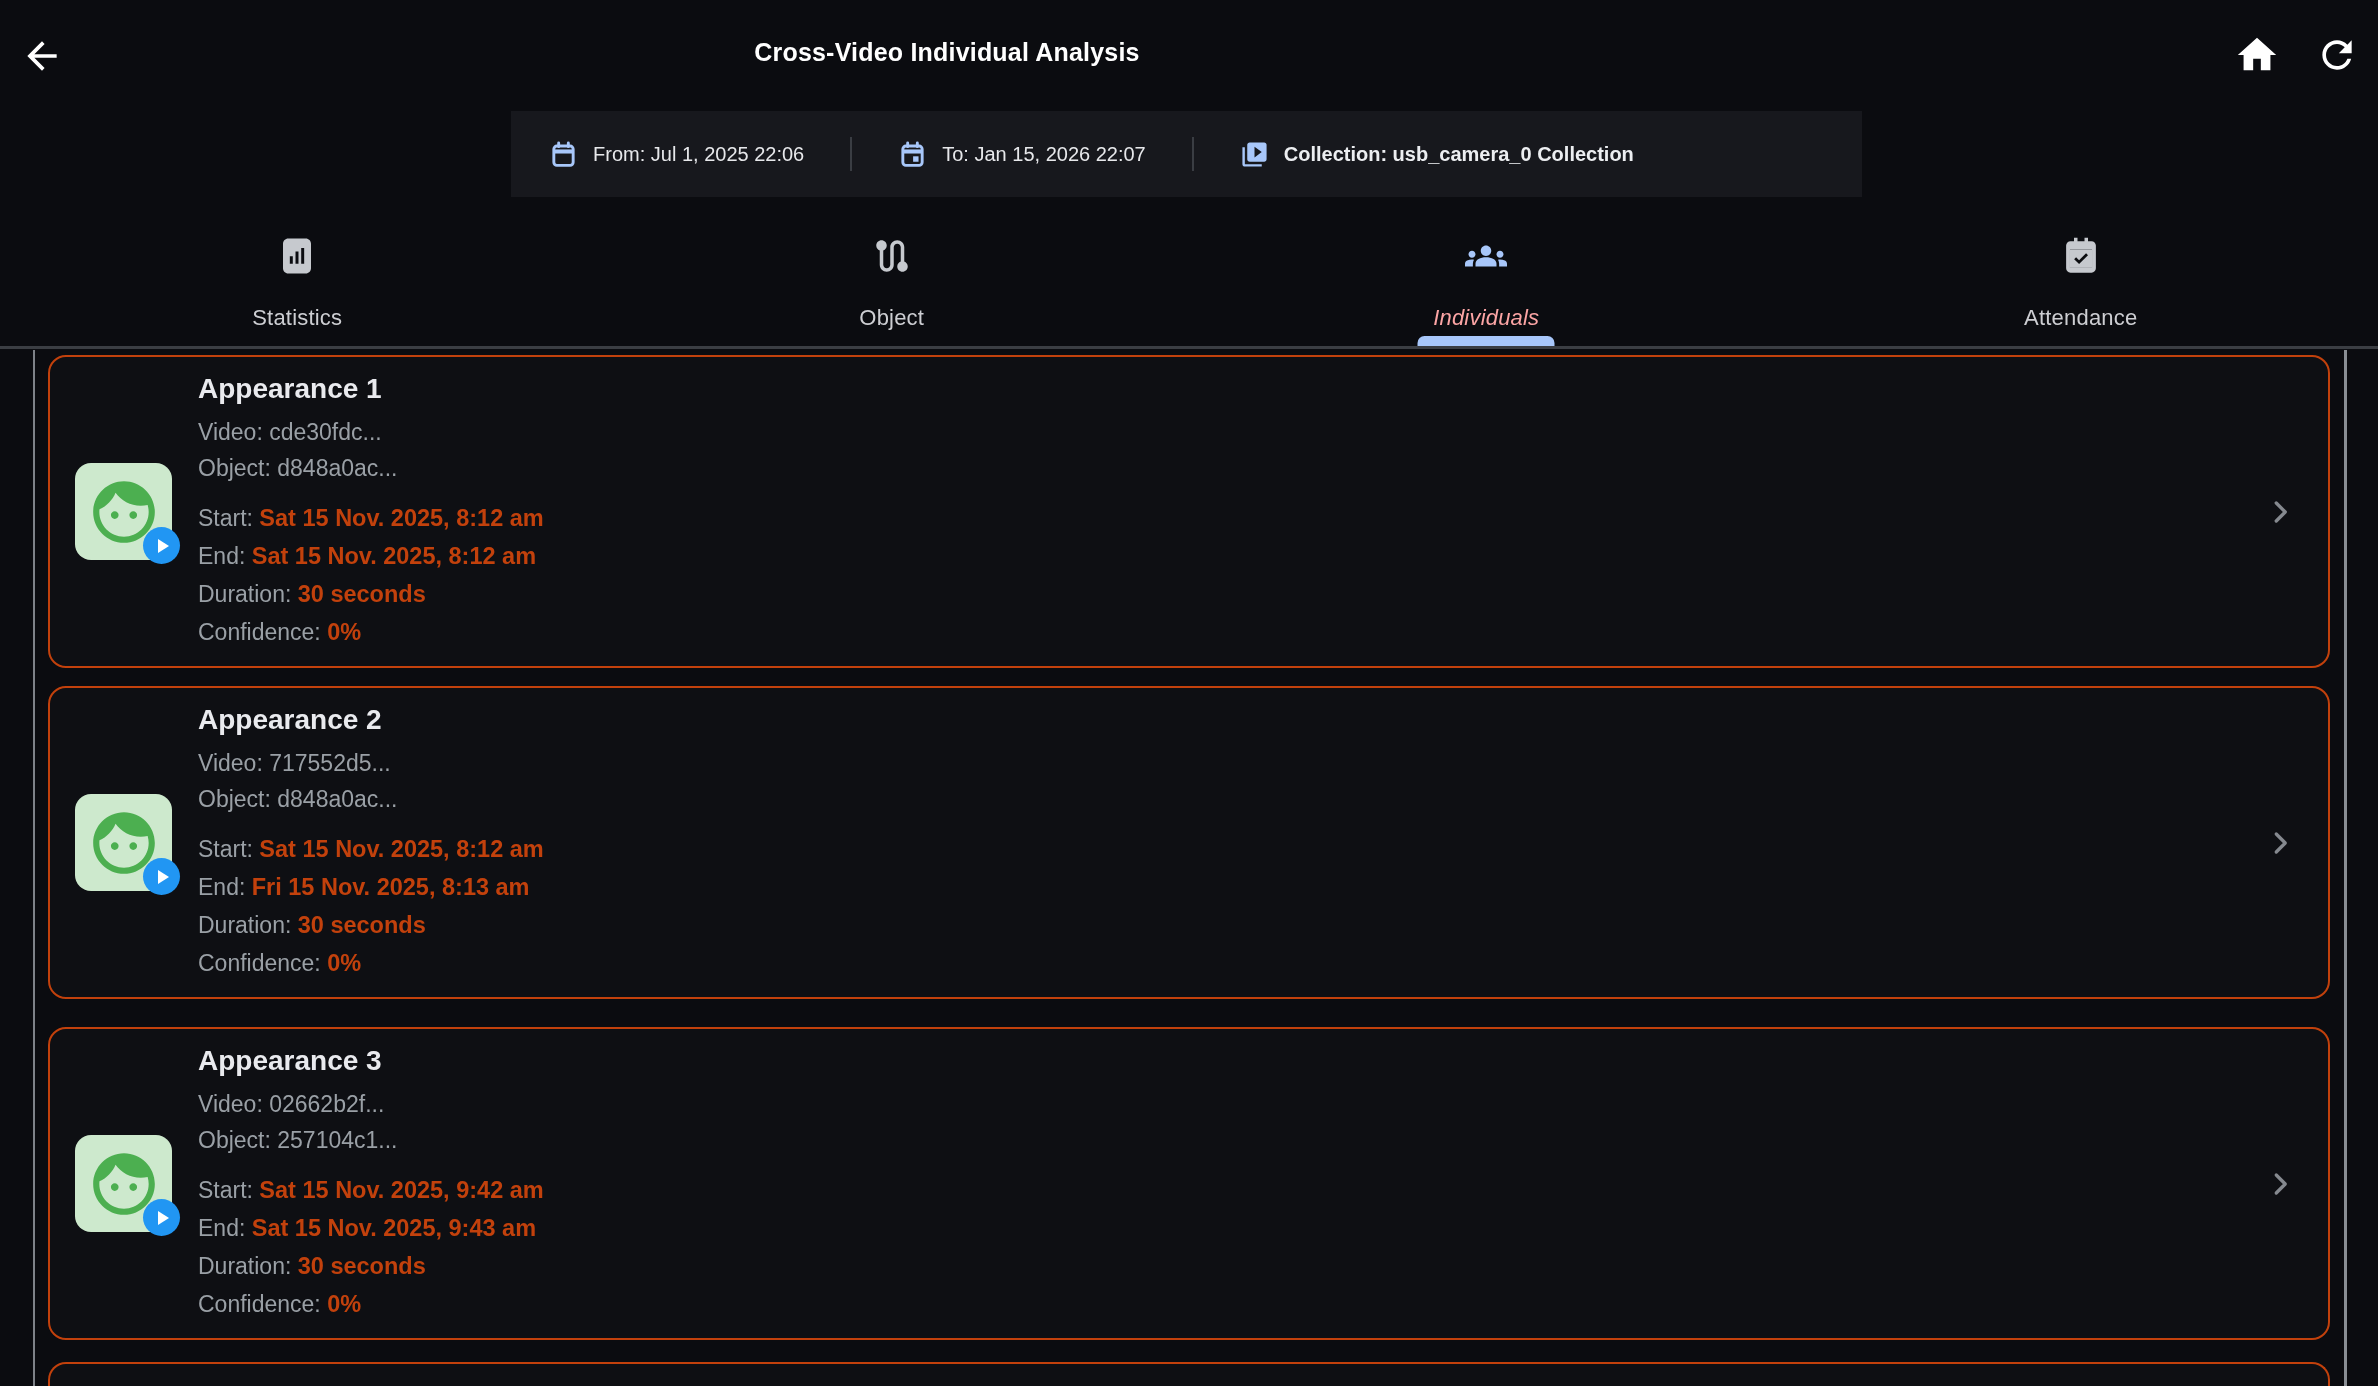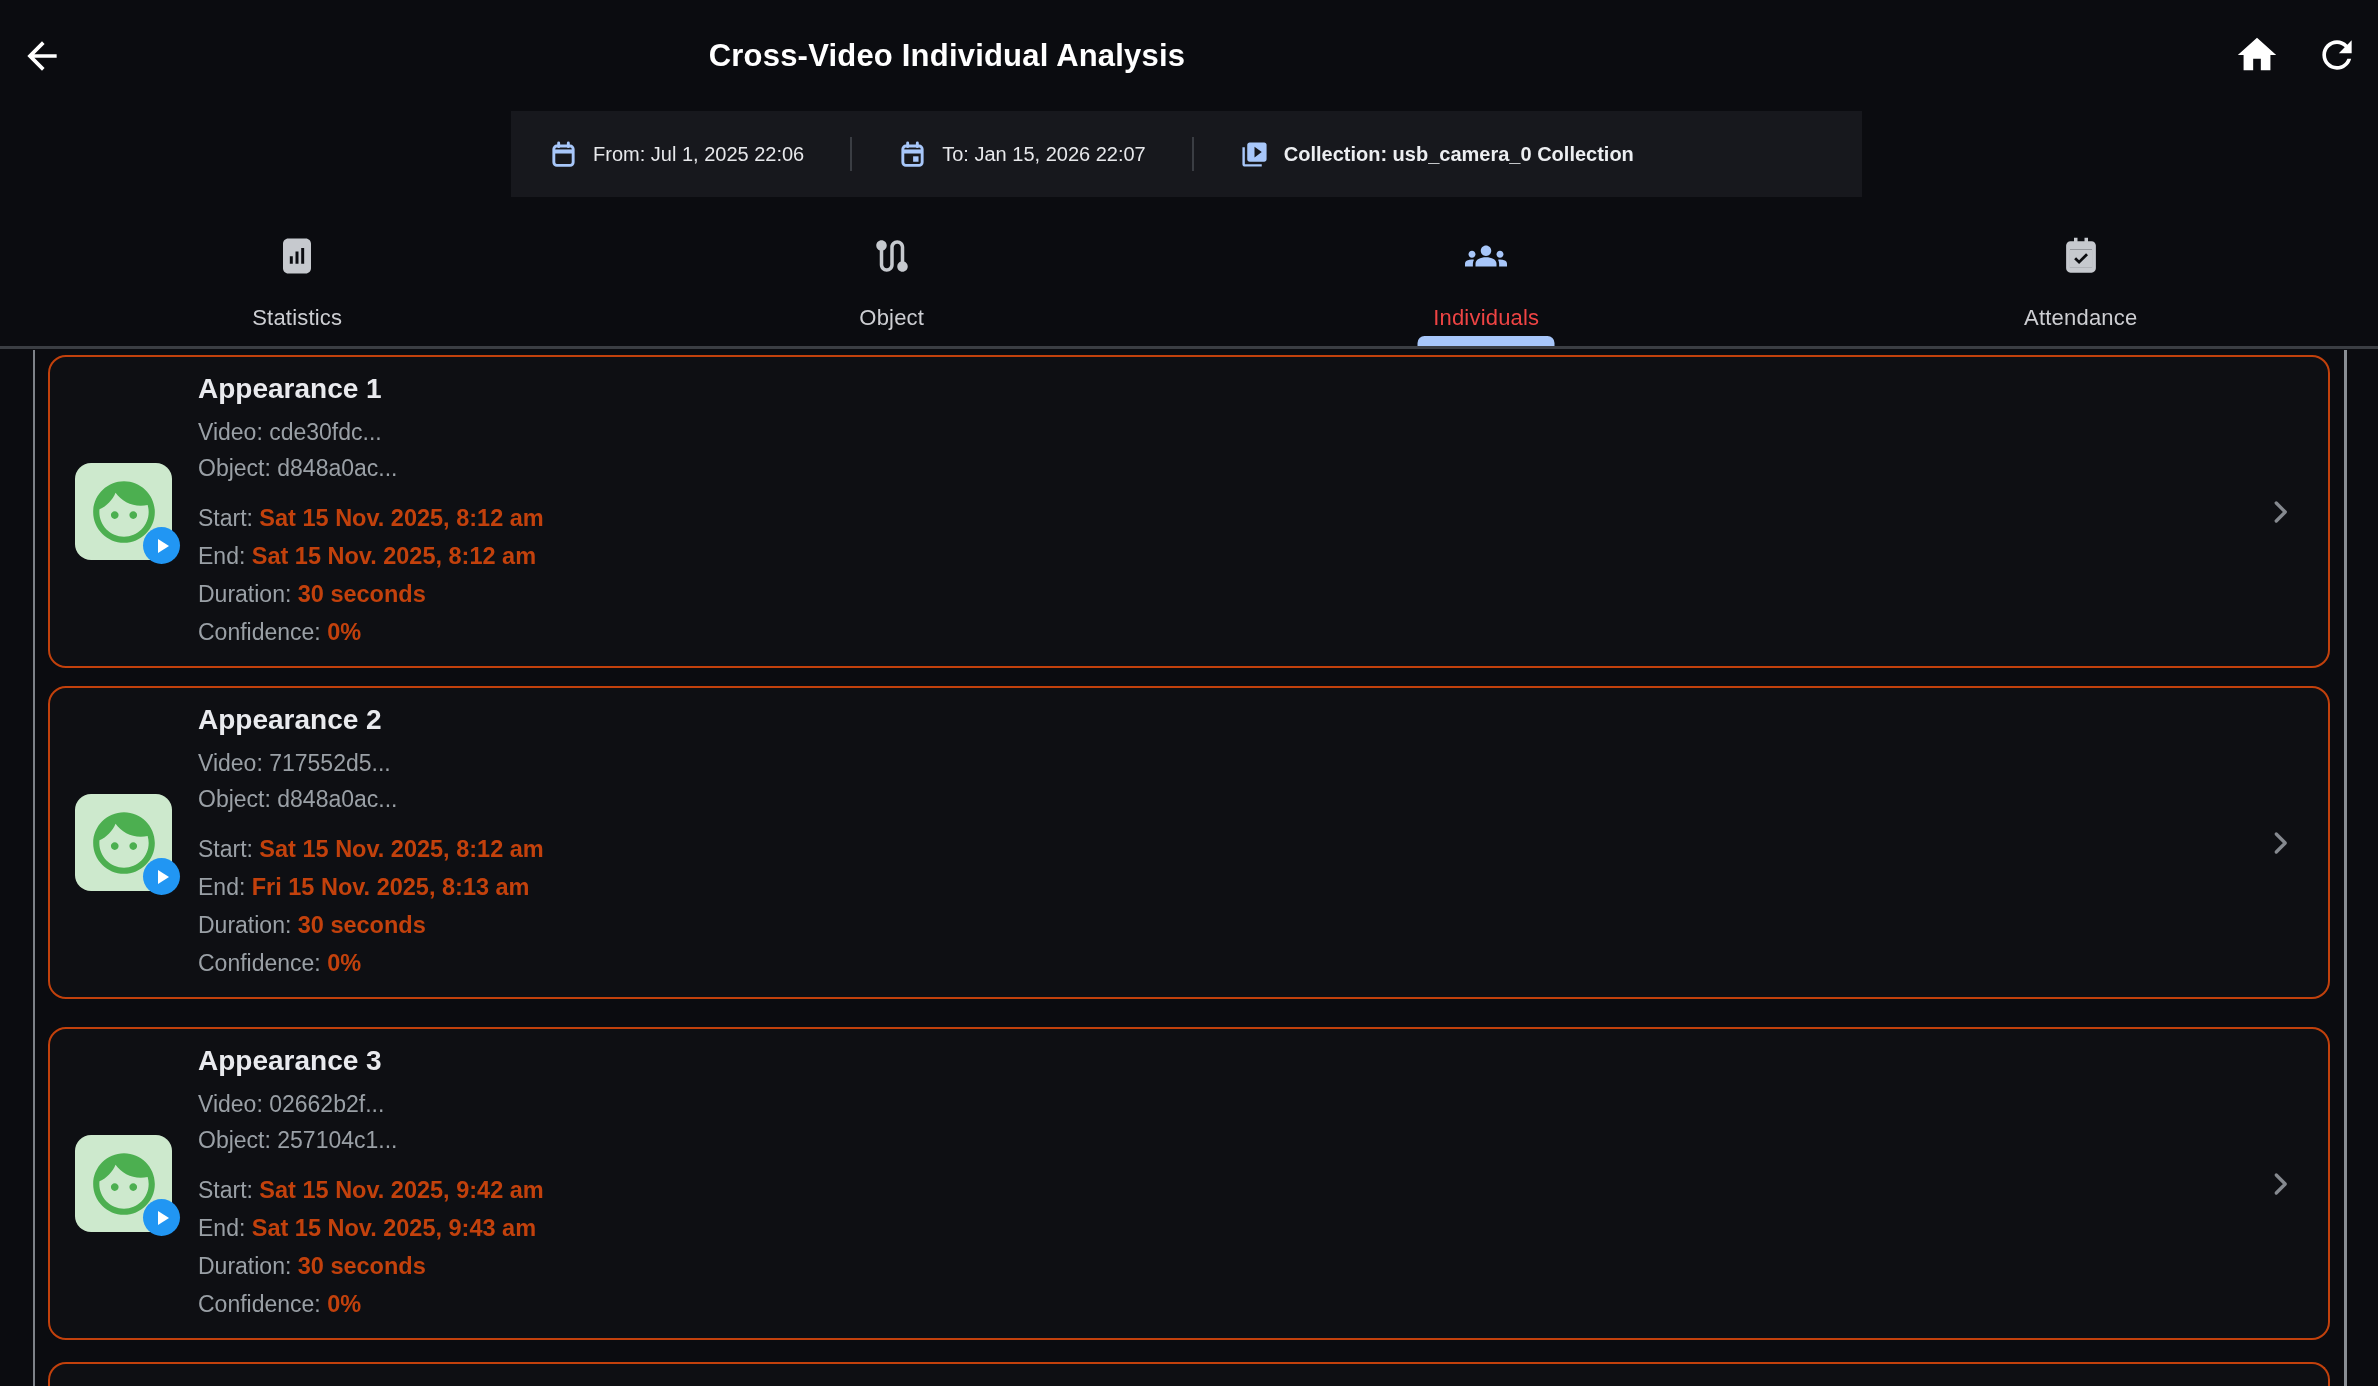--- a/index.html
+++ b/index.html
@@ -9,40 +9,40 @@
     font-family:"Liberation Sans","DejaVu Sans",sans-serif;
     color:#e9eaee;
     position:relative;
   }
   svg { display:block; }
 
   
   .topbar { position:absolute; left:0; top:0; width:2378px; height:100px; }
   .back-btn { position:absolute; left:20px; top:34px; width:44px; height:44px; color:#ffffff; cursor:pointer; }
   .app-title { position:absolute; left:0; top:38px; width:1894px; text-align:center;
-               font-size:31px; font-weight:700; color:#ffffff; letter-spacing:.2px; }
+               font-size:25px; font-weight:700; color:#ffffff; letter-spacing:.2px; }
   .home-btn { position:absolute; left:2234px; top:32px; width:46px; height:46px; color:#ffffff; cursor:pointer; }
   .refresh-btn { position:absolute; left:2315px; top:33px; width:44px; height:44px; color:#ffffff; cursor:pointer; }
 
   
   .filterbar { position:absolute; left:511px; top:111px; width:1351px; height:86px;
                background:#17181d; display:flex; align-items:center; padding:0 38px; }
   .filter-seg { display:flex; align-items:center; font-size:20px; font-weight:500; color:#e7e8eb; white-space:nowrap; }
   .filter-seg .f-icon { width:29px; height:29px; margin-right:15px; color:#a8c7fa; flex:0 0 auto; }
   .filter-seg.bold { font-weight:700; color:#eceef1;justify-content:space-between; }
   .v-divider { width:2px; height:34px; background:#3a3d43; margin:0 46px; flex:0 0 auto; }
 
   
   .tabs { position:absolute; left:0; top:220px; width:2378px; height:127px; display:flex; }
   .tab { width:594.5px; height:127px; position:relative; display:flex; flex-direction:column;
          align-items:center; justify-content:flex-start; cursor:pointer; }
   .tab .t-icon { width:42px; height:42px; margin-top:15px; color:#c6c9ce; }
   .tab .t-label { margin-top:28px; font-size:22px; color:#cdced2; letter-spacing:.2px; }
   .tab.active .t-icon { color:#a8c7fa; }
-  .tab.active .t-label { color:#ef4444; }
+  .tab.active .t-label { color:#fca5a5;font-style:italic; }
   .tab-indicator { position:absolute; bottom:0; left:50%; transform:translateX(-50%);
                    width:137px; height:11px; background:#a8c7fa; border-radius:7px 7px 0 0; }
   .tabbar-divider { position:absolute; left:0; top:346px; width:2378px; height:3px; background:#3b3e43; }
 
   
   .list-left-border { position:absolute; left:33px; top:350px; width:2px; height:1036px; background:#7e8288; }
   .list-scrollbar   { position:absolute; left:2344px; top:350px; width:3px; height:1036px; background:#8a8e94; cursor:pointer; }
 
   .card { position:absolute; left:48px; width:2282px; height:313px;
           border:2px solid #c2410c; border-radius:18px; background:#0e0f13;

